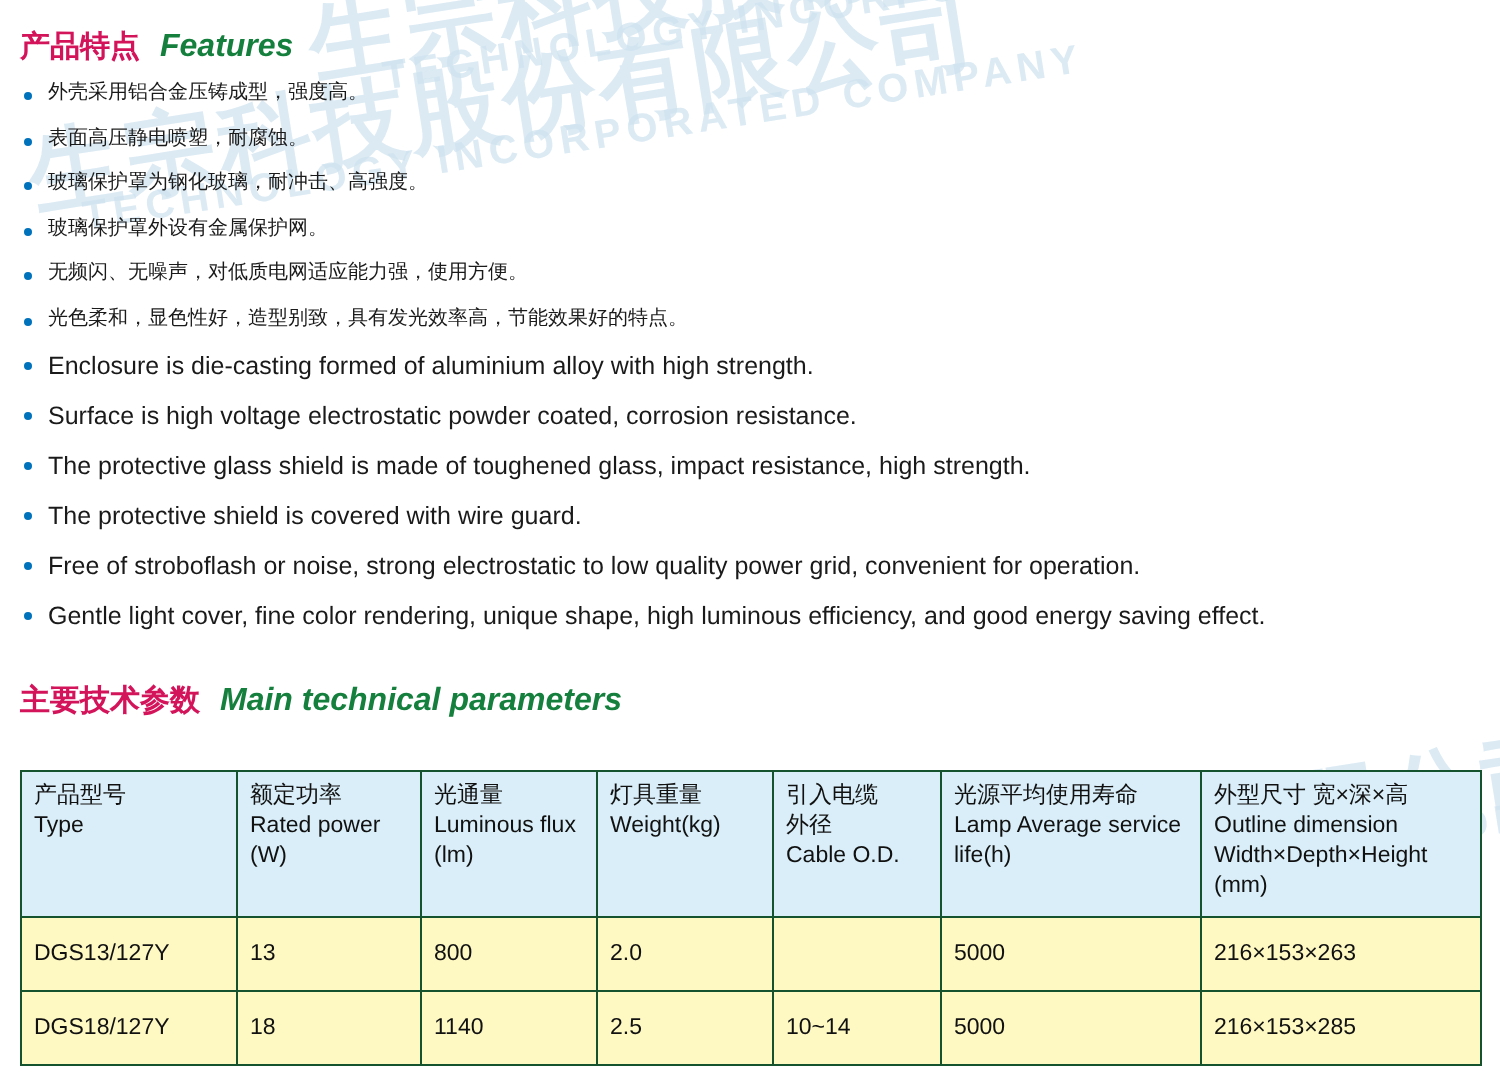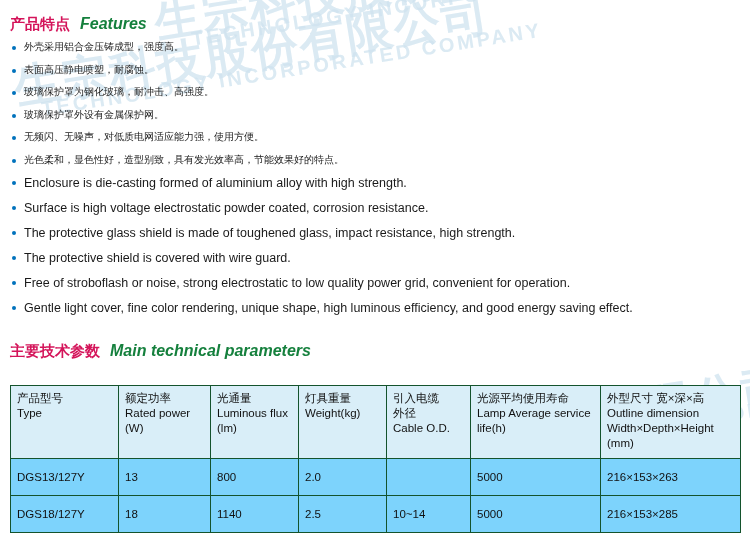--- a/index.html
+++ b/index.html
@@ -158,21 +158,21 @@
     text-align: left;
     font-weight: normal;
   }
   table.params thead th {
     background: #d9eef8;
     line-height: 1.3;
     height: 62px;
   }
   table.params tbody td {
     height: 26px;
-    background: #7dd3fc;
+    background: #fef9c3;
     vertical-align: middle;
   }
   .th-cn { display: block; }
   .th-en { display: block; }
 
   col.c1 { width: 108px; }
   col.c2 { width: 92px; }
   col.c3 { width: 88px; }
   col.c4 { width: 88px; }
   col.c5 { width: 84px; }

